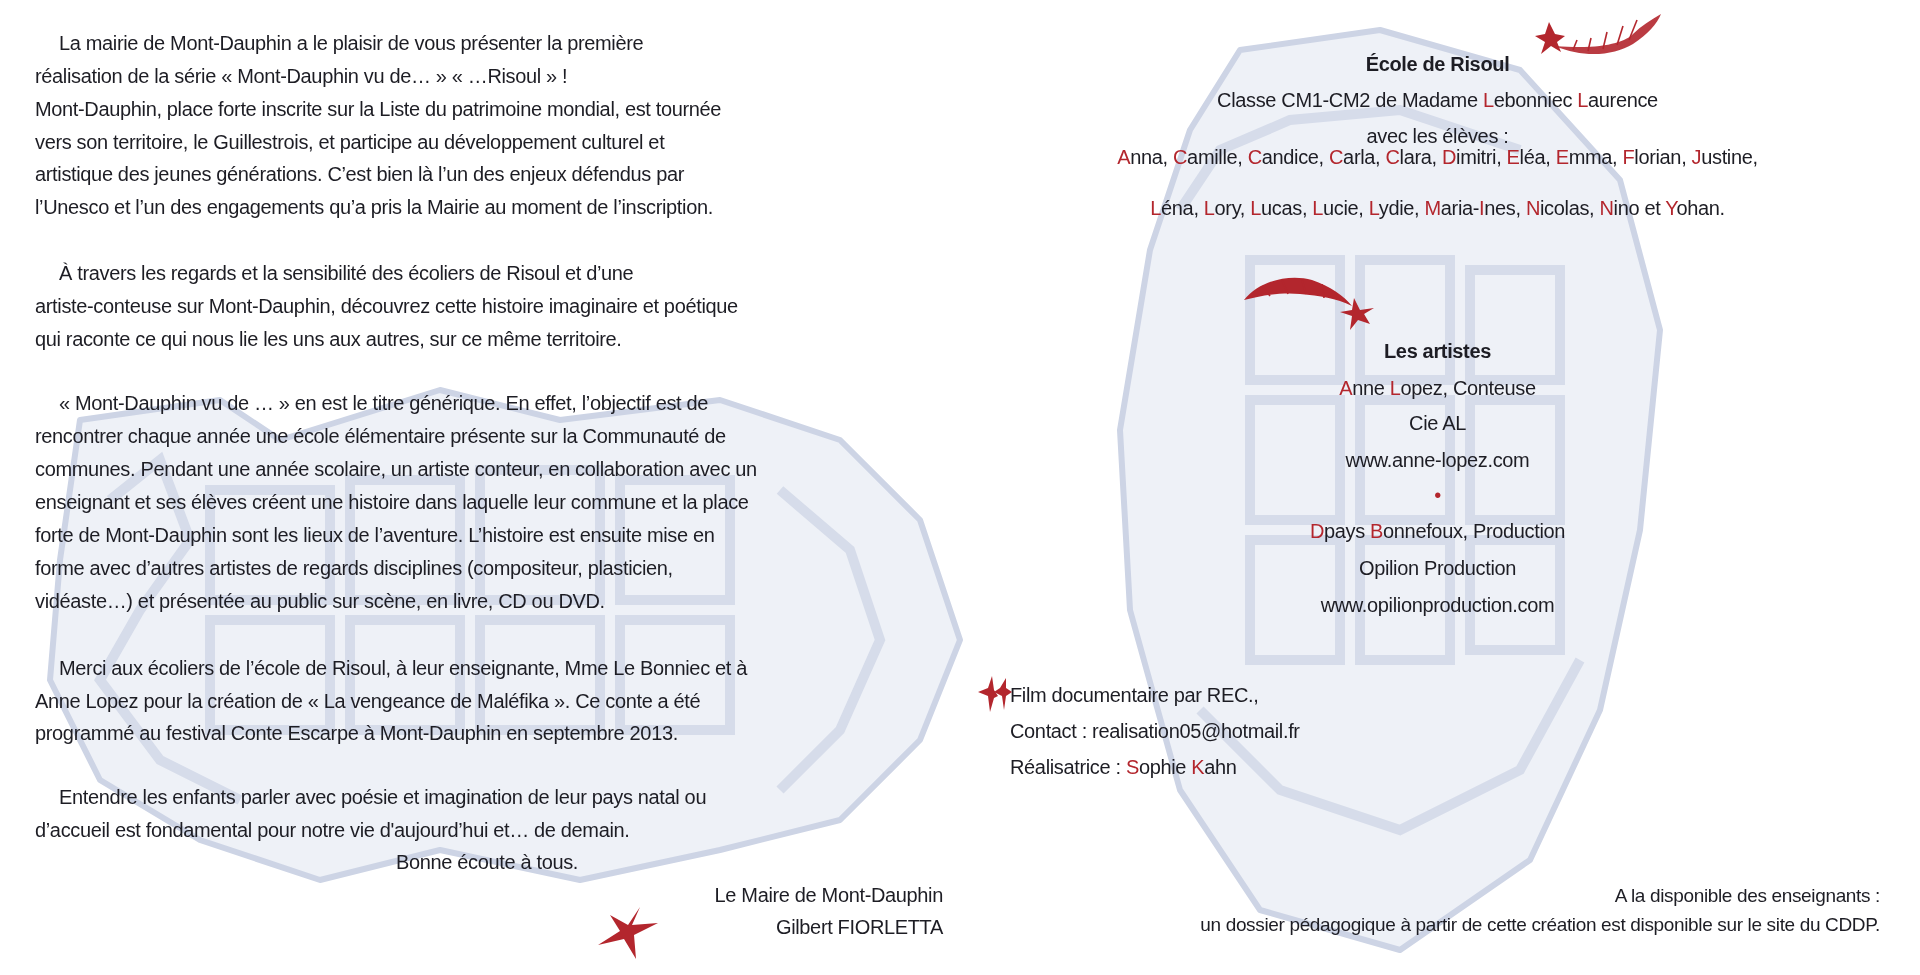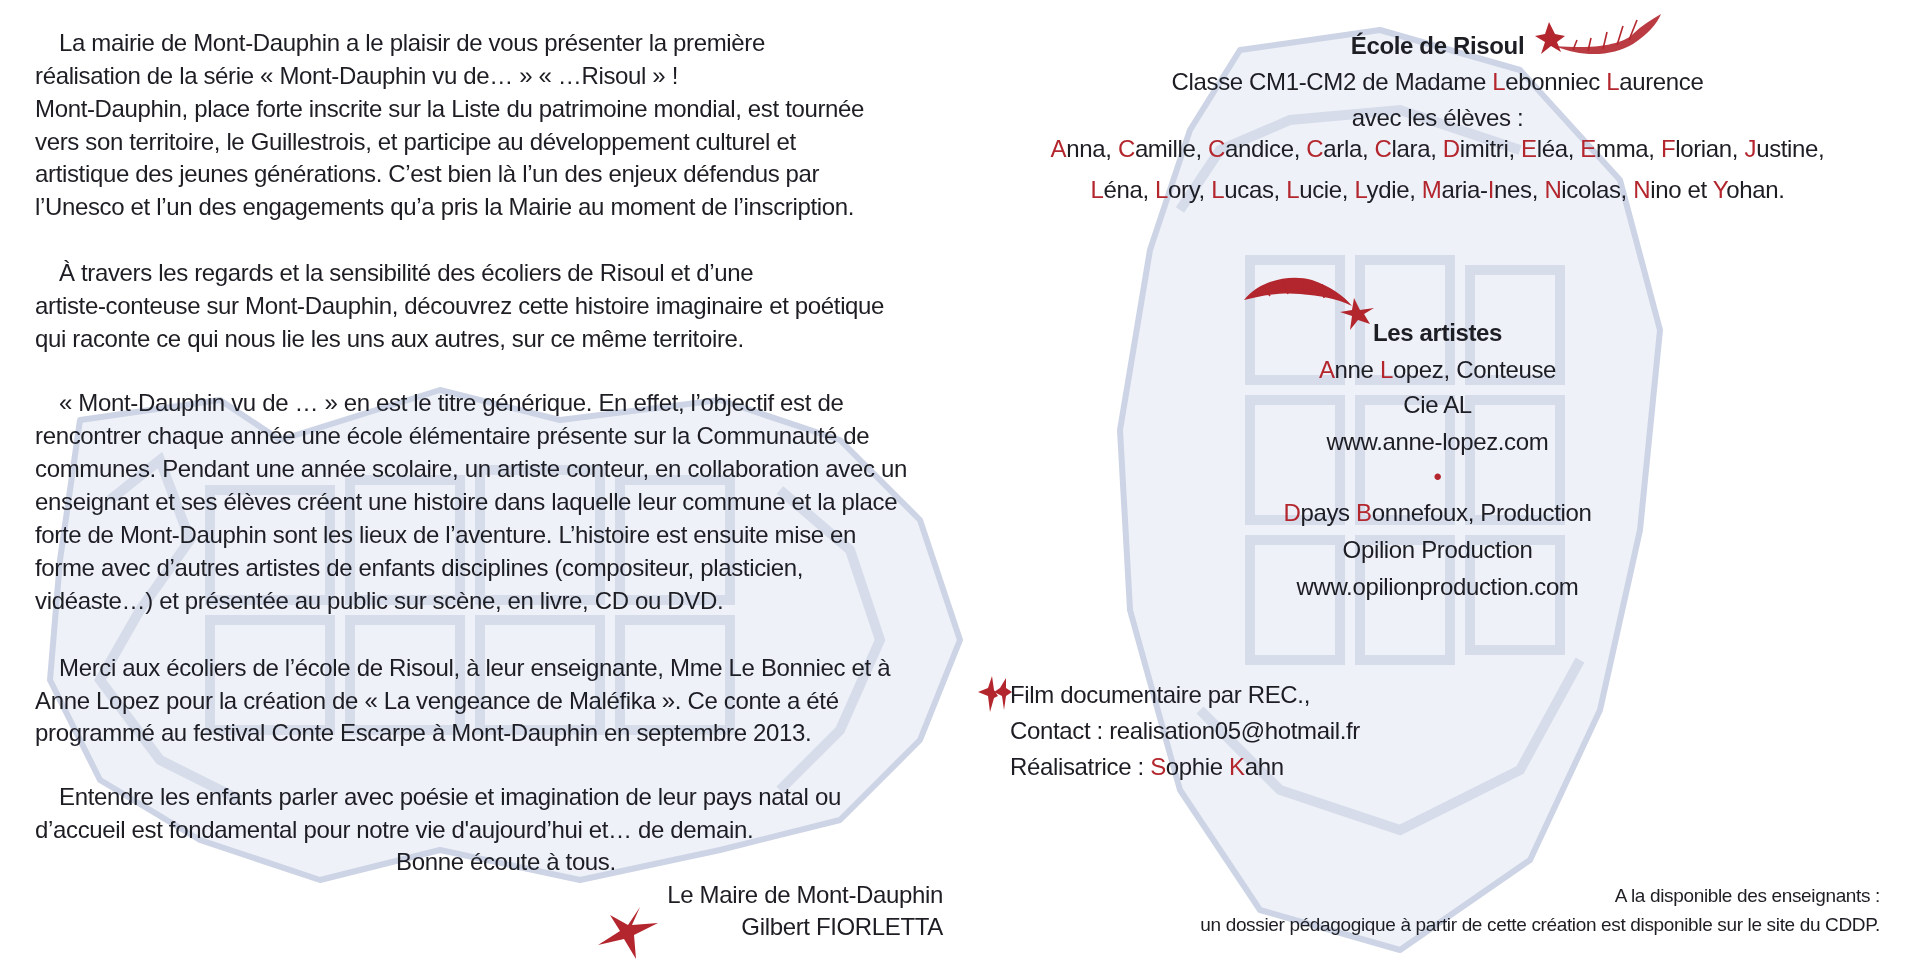--- a/index.html
+++ b/index.html
@@ -5,25 +5,25 @@
   html, body { margin:0; padding:0; }
   body {
     width:1920px; height:975px; overflow:hidden; position:relative;
     background:#ffffff;
     font-family:"Liberation Sans", sans-serif;
     color:#1d1d24;
   }
   .bg-map { position:absolute; z-index:0; }
   .line {
     position:absolute; white-space:nowrap; z-index:2;
-    font-size:24px; line-height:26px; letter-spacing:-0.35px;
+    font-size:20px; line-height:26px; letter-spacing:-0.35px;
   }
   .left { left:35px; }
   .indent { left:59px; }
-  .center-col { left:985px; width:905px; text-align:center; }
+  .center-col { left:985px; width:905px; text-align:center;margin-top:18px; }
   .bold { font-weight:bold; }
   .red { color:#b3262d; }
   .right-align { text-align:right; }
   .deco { position:absolute; z-index:3; }
   .small { font-size:19px; }
 </style>
 </head>
 <body>
 
 <svg class="bg-map" style="left:20px; top:380px;" width="960" height="520" viewBox="0 0 960 520">
@@ -74,21 +74,21 @@
 
   <div class="line indent" style="top:260px">À travers les regards et la sensibilité des écoliers de Risoul et d’une</div>
   <div class="line left" style="top:293px">artiste-conteuse sur Mont-Dauphin, découvrez cette histoire imaginaire et poétique</div>
   <div class="line left" style="top:326px">qui raconte ce qui nous lie les uns aux autres, sur ce même territoire.</div>
 
   <div class="line indent" style="top:390px">« Mont-Dauphin vu de … » en est le titre générique. En effet, l’objectif est de</div>
   <div class="line left" style="top:423px">rencontrer chaque année une école élémentaire présente sur la Communauté de</div>
   <div class="line left" style="top:456px">communes. Pendant une année scolaire, un artiste conteur, en collaboration avec un</div>
   <div class="line left" style="top:489px">enseignant et ses élèves créent une histoire dans laquelle leur commune et la place</div>
   <div class="line left" style="top:522px">forte de Mont-Dauphin sont les lieux de l’aventure. L’histoire est ensuite mise en</div>
-  <div class="line left" style="top:555px">forme avec d’autres artistes de enfants disciplines (compositeur, plasticien,</div>
+  <div class="line left" style="top:555px">forme avec d’autres artistes de regards disciplines (compositeur, plasticien,</div>
   <div class="line left" style="top:588px">vidéaste…) et présentée au public sur scène, en livre, CD ou DVD.</div>
 
   <div class="line indent" style="top:655px">Merci aux écoliers de l’école de Risoul, à leur enseignante, Mme Le Bonniec et à</div>
   <div class="line left" style="top:688px">Anne Lopez pour la création de « La vengeance de Maléfika ». Ce conte a été</div>
   <div class="line left" style="top:720px">programmé au festival Conte Escarpe à Mont-Dauphin en septembre 2013.</div>
 
   <div class="line indent" style="top:784px">Entendre les enfants parler avec poésie et imagination de leur pays natal ou</div>
   <div class="line left" style="top:817px">d’accueil est fondamental pour notre vie d'aujourd’hui et… de demain.</div>
 
   <div class="line" style="top:849px; left:380px;margin-left:16px;">Bonne écoute à tous.</div>
@@ -113,21 +113,21 @@
       <line x1="70" y1="37" x2="74" y2="20"></line>
       <line x1="84" y1="33" x2="90" y2="14"></line>
       <line x1="96" y1="28" x2="104" y2="8"></line>
     </g>
   </svg>
 
   <div class="line center-col" style="top:69px">
     <span><span>Classe CM1-CM2 de Madame </span><span class="red">L</span><span>ebonniec </span><span class="red">L</span><span>aurence</span></span>
   </div>
   <div class="line center-col" style="top:105px">avec les élèves :</div>
-  <div class="line center-col" style="top:136px">
+  <div class="line center-col" style="top:126px">
     <span><span class="red">A</span><span>nna, </span><span class="red">C</span><span>amille, </span><span class="red">C</span><span>andice, </span><span class="red">C</span><span>arla, </span><span class="red">C</span><span>lara, </span><span class="red">D</span><span>imitri, </span><span class="red">E</span><span>léa, </span><span class="red">E</span><span>mma, </span><span class="red">F</span><span>lorian, </span><span class="red">J</span><span>ustine,</span></span>
   </div>
   <div class="line center-col" style="top:177px">
     <span><span class="red">L</span><span>éna, </span><span class="red">L</span><span>ory, </span><span class="red">L</span><span>ucas, </span><span class="red">L</span><span>ucie, </span><span class="red">L</span><span>ydie, </span><span class="red">M</span><span>aria-</span><span class="red">I</span><span>nes, </span><span class="red">N</span><span>icolas, </span><span class="red">N</span><span>ino et </span><span class="red">Y</span><span>ohan.</span></span>
   </div>
 
   <svg class="deco" style="left:1240px; top:272px;" width="136" height="60" viewBox="0 0 136 60">
     <path d="M4,28 C20,8 50,2 72,8 C90,14 104,24 112,34 C96,26 80,24 60,22 C40,20 20,24 4,28 Z" fill="#b3262d"></path>
     <g stroke="#b3262d" stroke-width="1.6" fill="none">
       <line x1="30" y1="24" x2="22" y2="14"></line>

